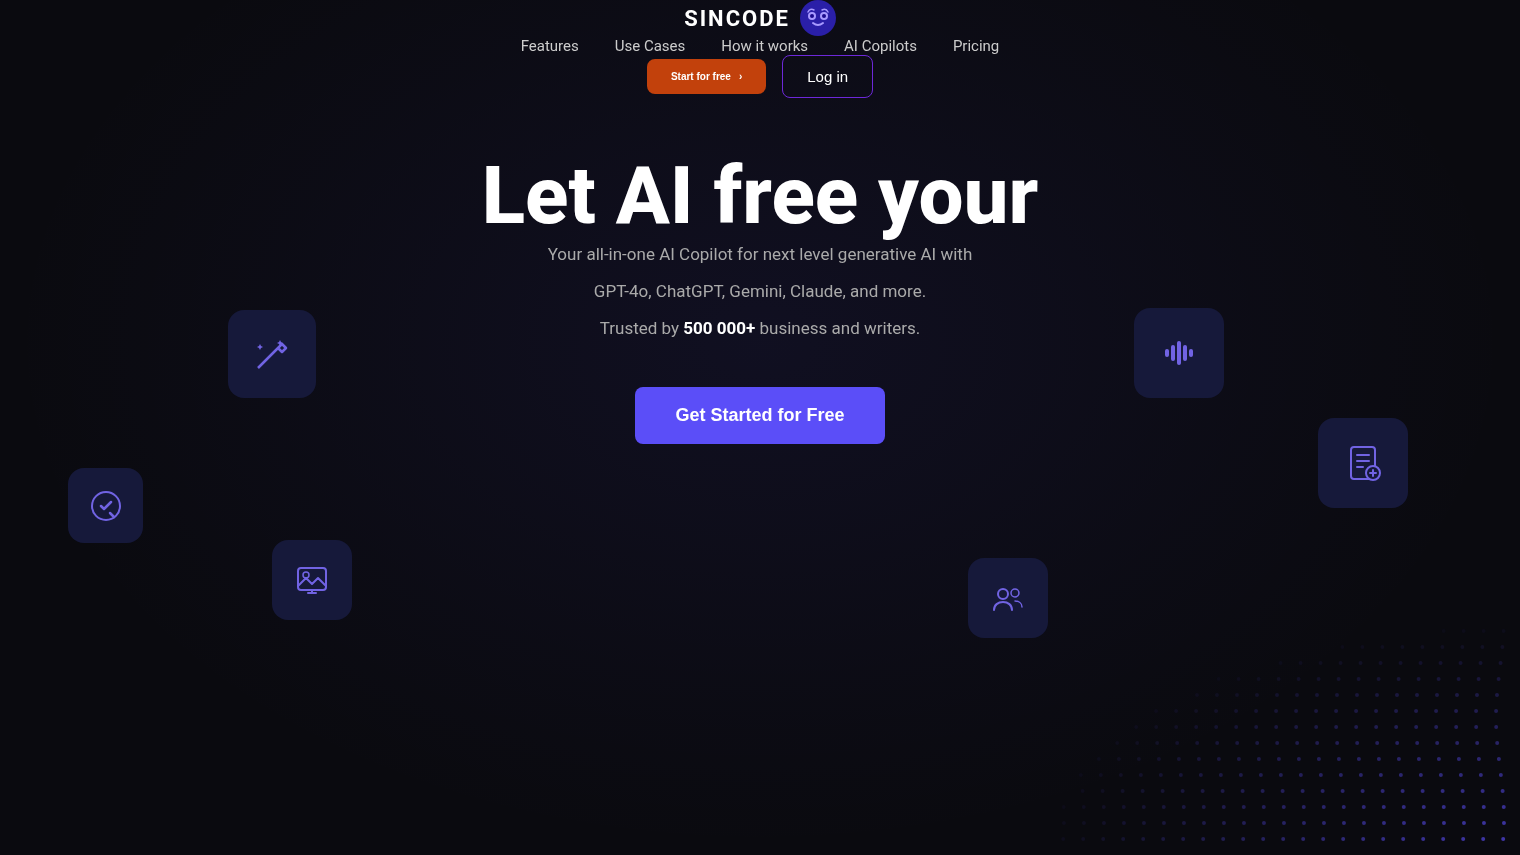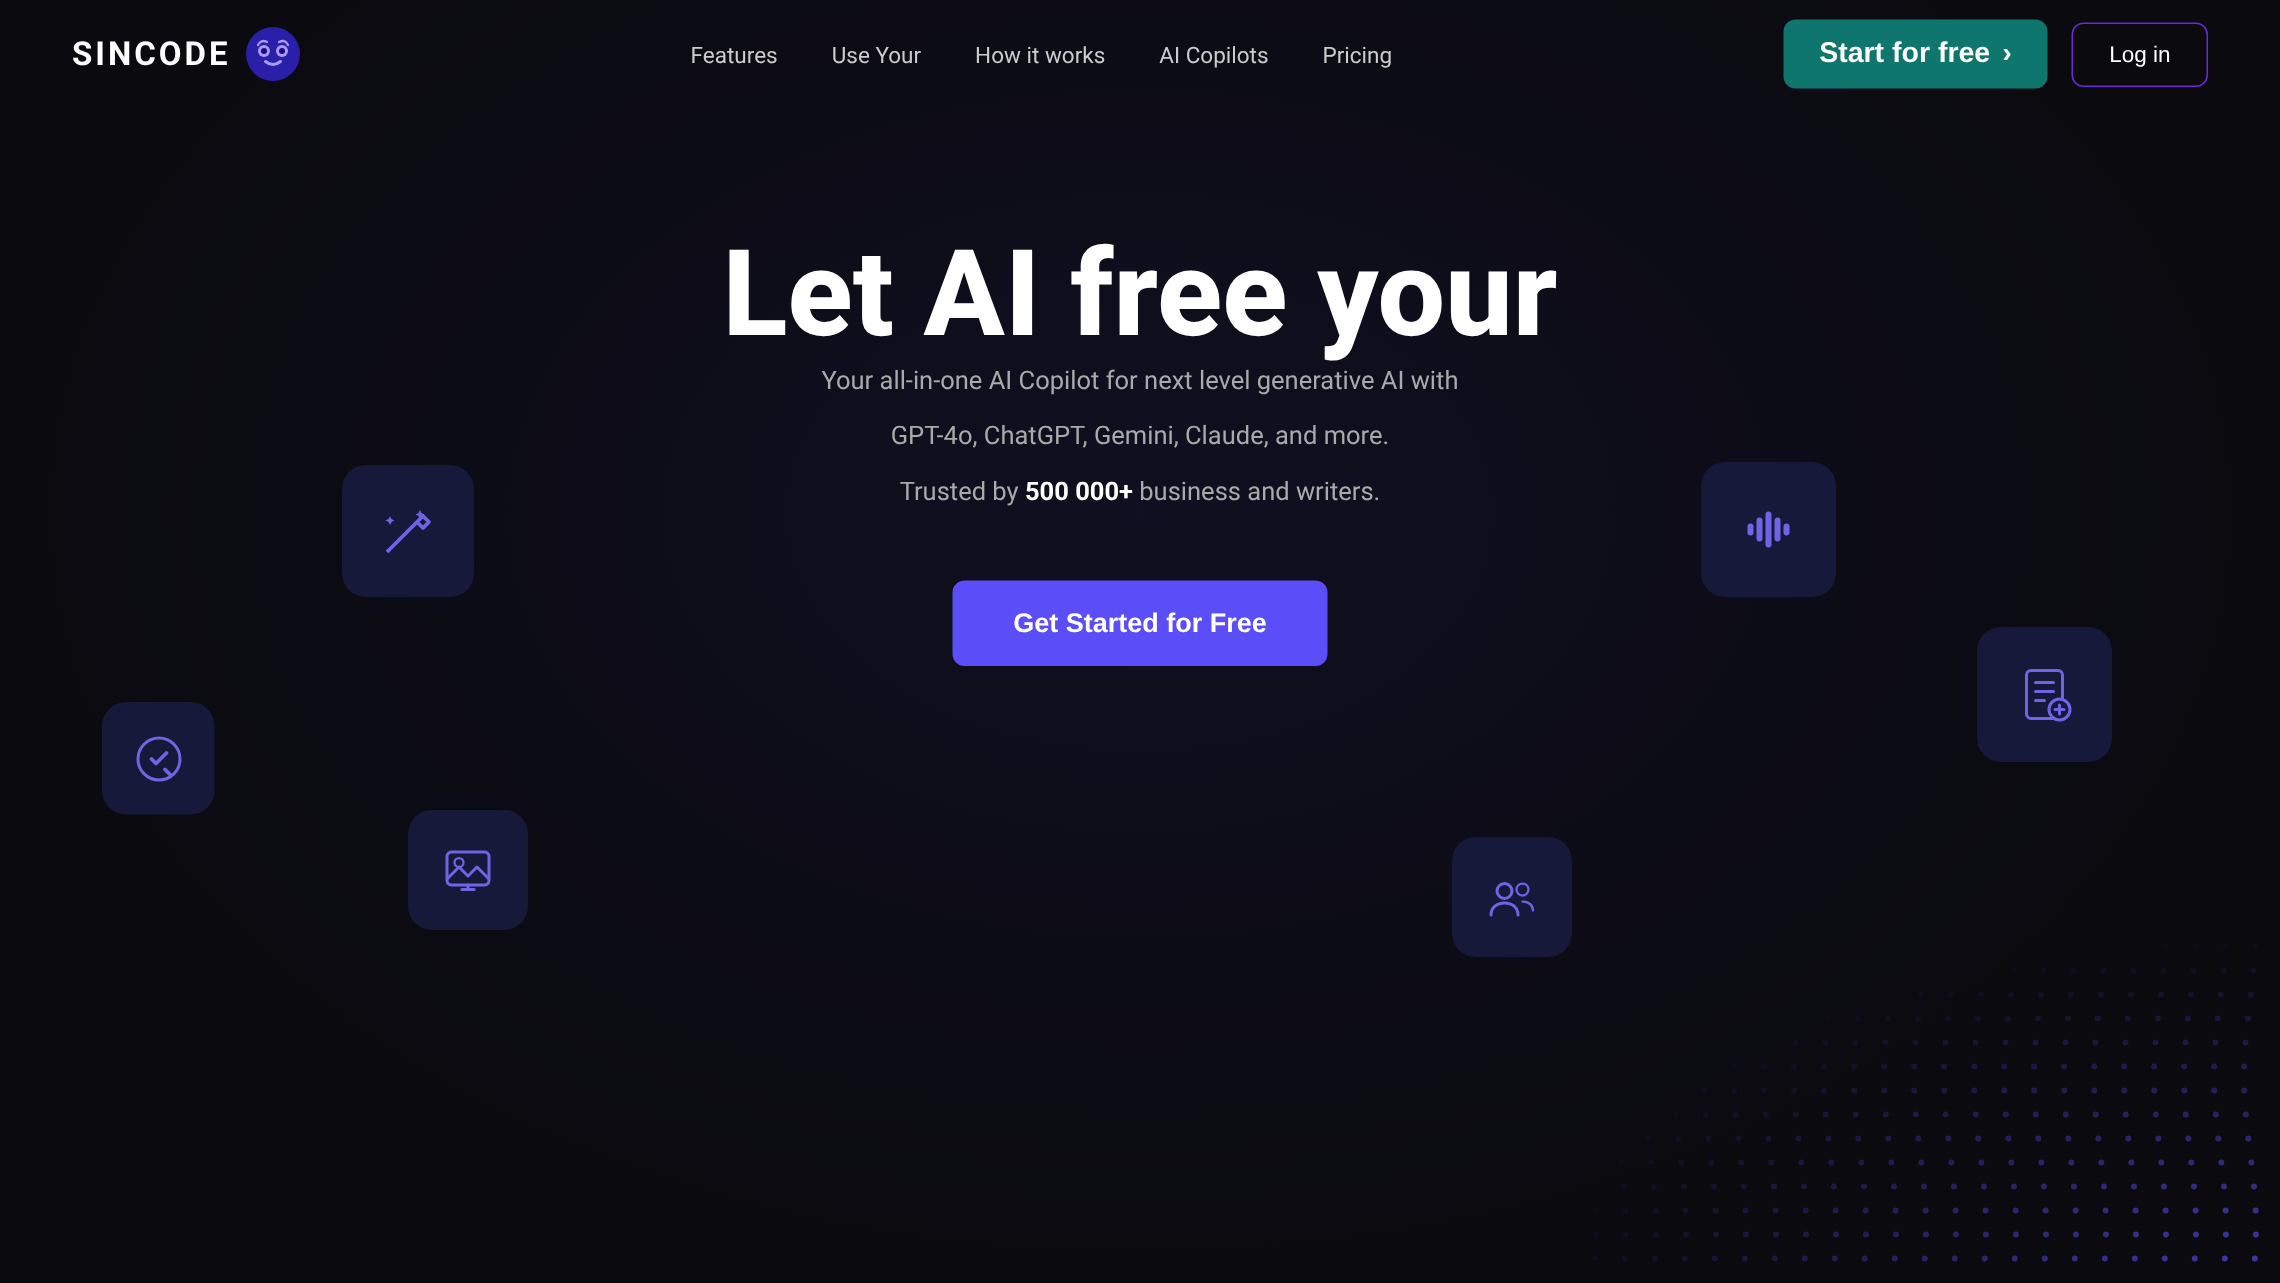--- a/index.html
+++ b/index.html
@@ -15,20 +15,21 @@
 
     
     nav {
       display: flex;
       align-items: center;
       justify-content: space-between;
       padding: 0 48px;
       height: 72px;
       position: relative;
       z-index: 10;
+      flex-direction: column;
     }
 
     .logo-area {
       display: flex;
       align-items: center;
       gap: 10px;
     }
 
     .logo-text {
       font-size: 22px;
@@ -56,26 +57,26 @@
       font-weight: 400;
     }
 
     .nav-actions {
       display: flex;
       align-items: center;
       gap: 16px;
     }
 
     .btn-start {
-      background: #0f766e;
+      background: #c2410c;
       color: #ffffff;
       border: none;
       border-radius: 8px;
       padding: 12px 24px;
-      font-size: 19px;
+      font-size: 10px;
       font-weight: 600;
       cursor: pointer;
       display: flex;
       align-items: flex-end;
       gap: 8px;
     }
 
     .btn-login {
       background: transparent;
       color: #ffffff;
@@ -235,21 +236,21 @@
       <circle cx="12" cy="16" r="2" fill="#1a0a8c"></circle>
       <circle cx="24" cy="16" r="2" fill="#1a0a8c"></circle>
       <path d="M13 23 Q18 27 23 23" stroke="#a89aff" stroke-width="2" fill="none" stroke-linecap="round"></path>
       <path d="M8 12 Q10 8 14 10" stroke="#a89aff" stroke-width="1.5" fill="none" stroke-linecap="round"></path>
       <path d="M28 12 Q26 8 22 10" stroke="#a89aff" stroke-width="1.5" fill="none" stroke-linecap="round"></path>
     </svg>
   </div>
 
   <ul class="nav-links">
     <li><a href="#">Features</a></li>
-    <li><a href="#">Use Your</a></li>
+    <li><a href="#">Use Cases</a></li>
     <li><a href="#">How it works</a></li>
     <li><a href="#">AI Copilots</a></li>
     <li><a href="#">Pricing</a></li>
   </ul>
 
   <div class="nav-actions">
     <button class="btn-start">
       <span>Start for free</span>
       <span>›</span>
     </button>

